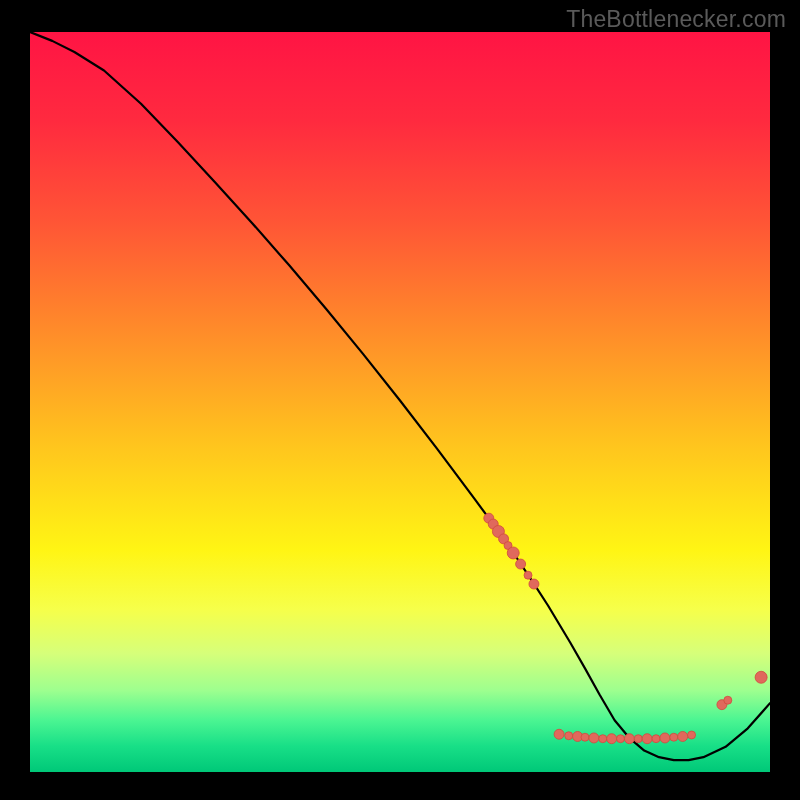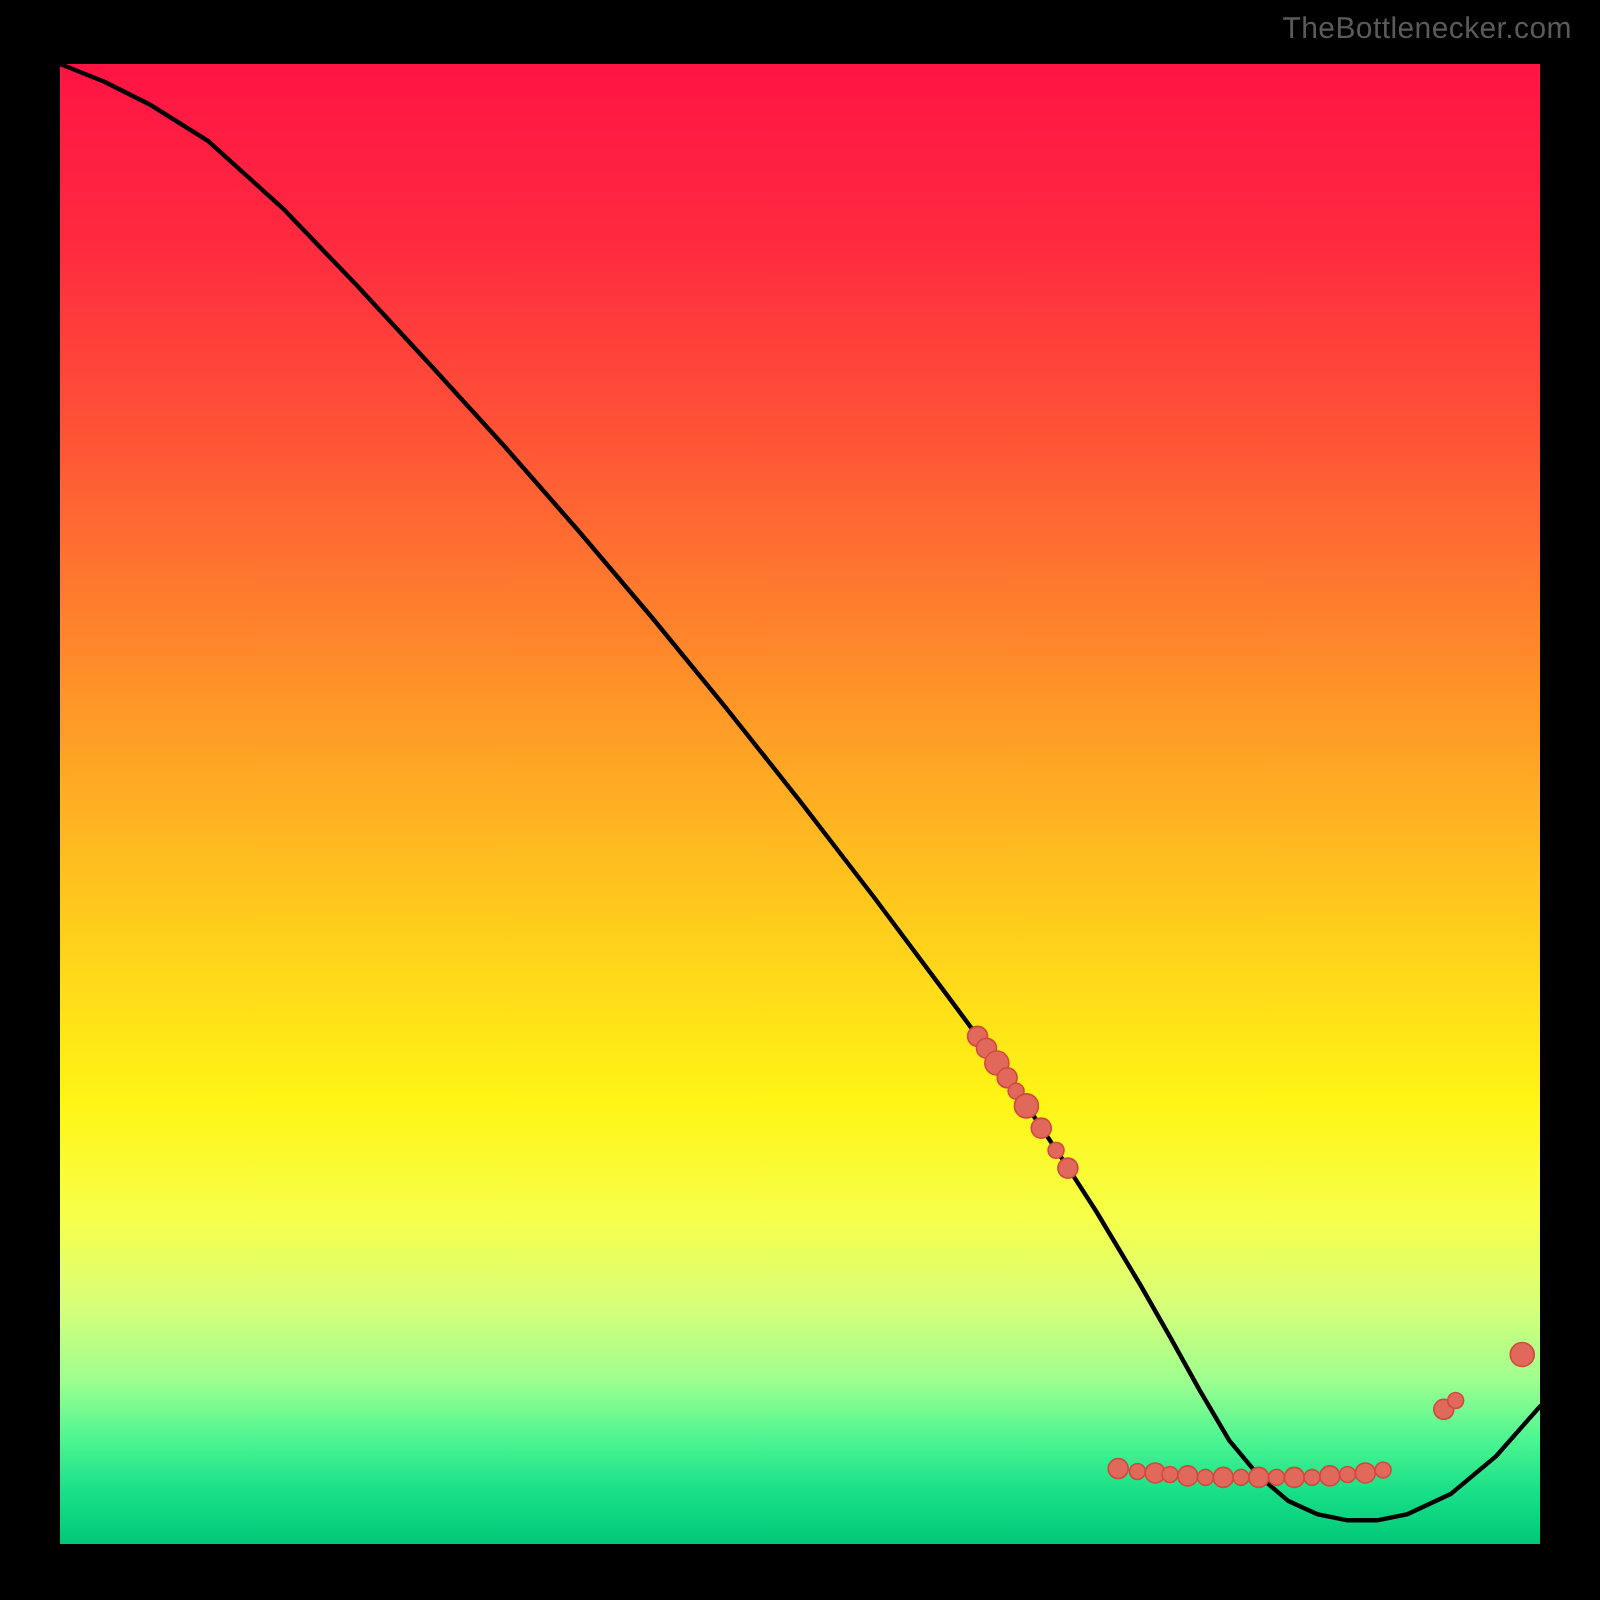--- a/index.html
+++ b/index.html
@@ -15,21 +15,21 @@
     position: relative;
     width: 800px;
     height: 800px;
     background: #000;
   }
   .watermark {
     position: absolute;
     top: 6px;
     right: 14px;
     color: #5a5a5a;
-    font-size: 15px;
+    font-size: 23px;
     font-weight: 500;
     letter-spacing: 0.2px;
   }
   .plot-wrap {
     position: absolute;
     left: 30px;
     top: 32px;
     width: 740px;
     height: 740px;
     background: #000;

